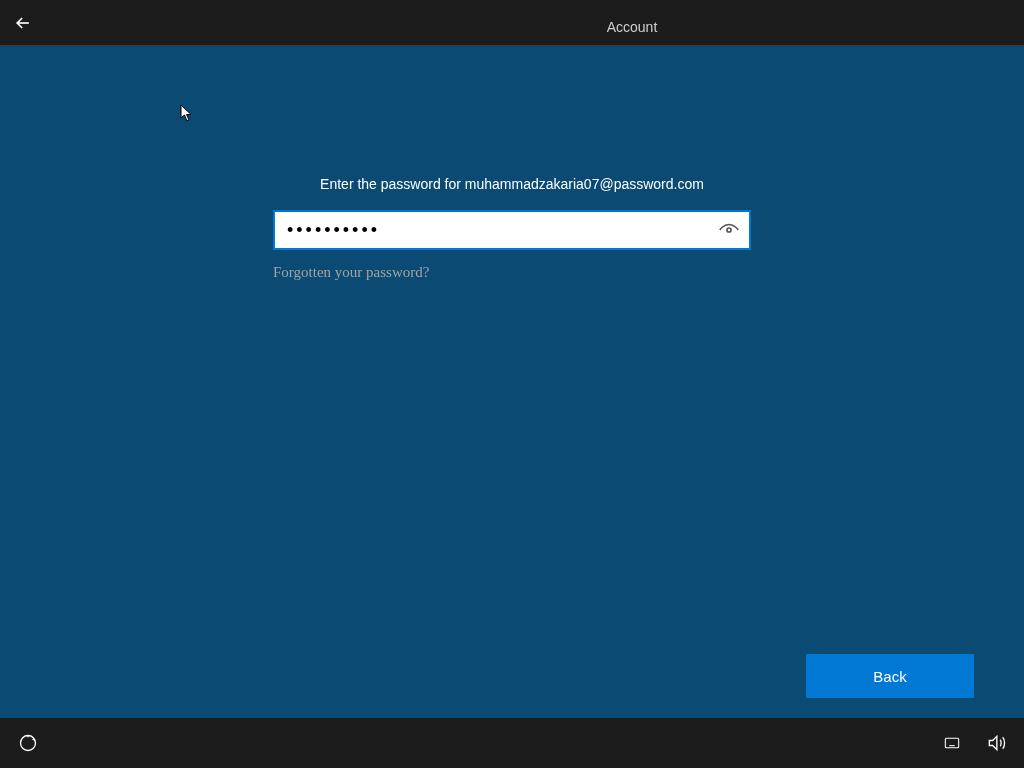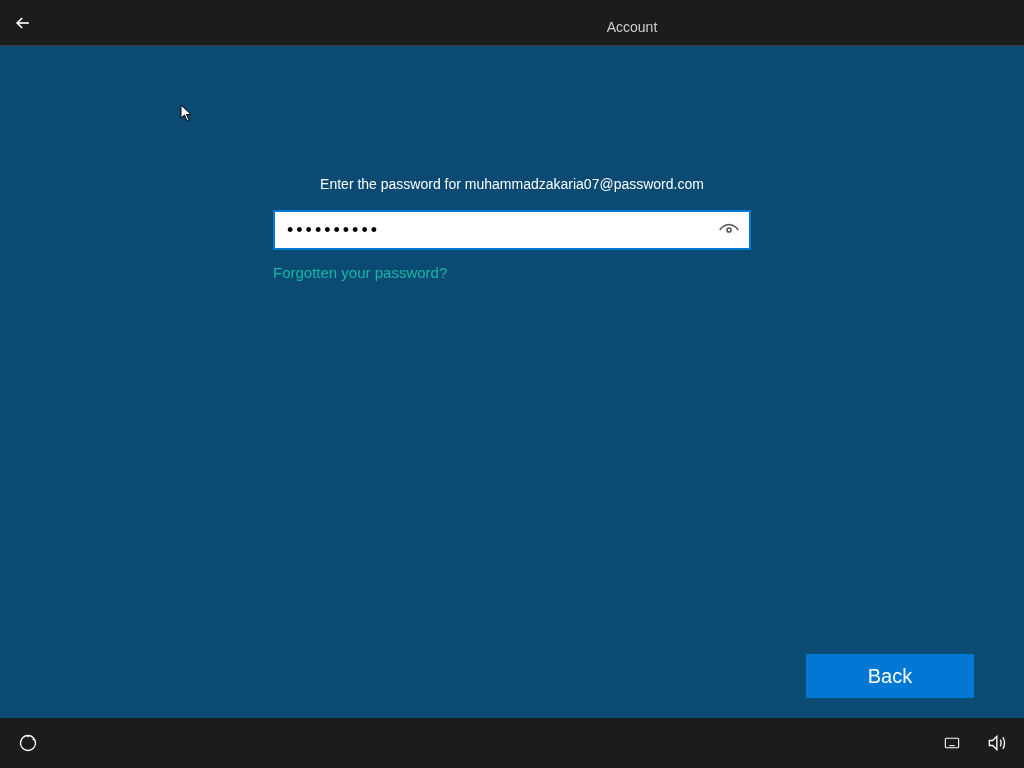--- a/index.html
+++ b/index.html
@@ -90,38 +90,39 @@
       height: 28px;
       display: flex;
       align-items: center;
       justify-content: center;
       cursor: pointer;
       color: #555;
     }
     .forgot {
       width: 478px;
       margin: 14px auto 12px auto;
-      color: #14b8a6;
+      color: #a3a3a3;
       font-size: 15px;
       cursor: pointer;
+      font-family: Liberation Serif, serif;
     }
     .btn-row {
       position: absolute;
       right: 50px;
       bottom: 20px;
       display: flex;
       gap: 16px;
     }
     .nav-btn {
       width: 168px;
       height: 44px;
       background: #0078d4;
       color: #ffffff;
       border: none;
-      font-size: 20px;
+      font-size: 15px;
       cursor: pointer;
       font-family: inherit;
     }
     .bottom-bar {
       position: absolute;
       bottom: 0;
       left: 0;
       right: 0;
       height: 50px;
       background: #1c1c1c;

